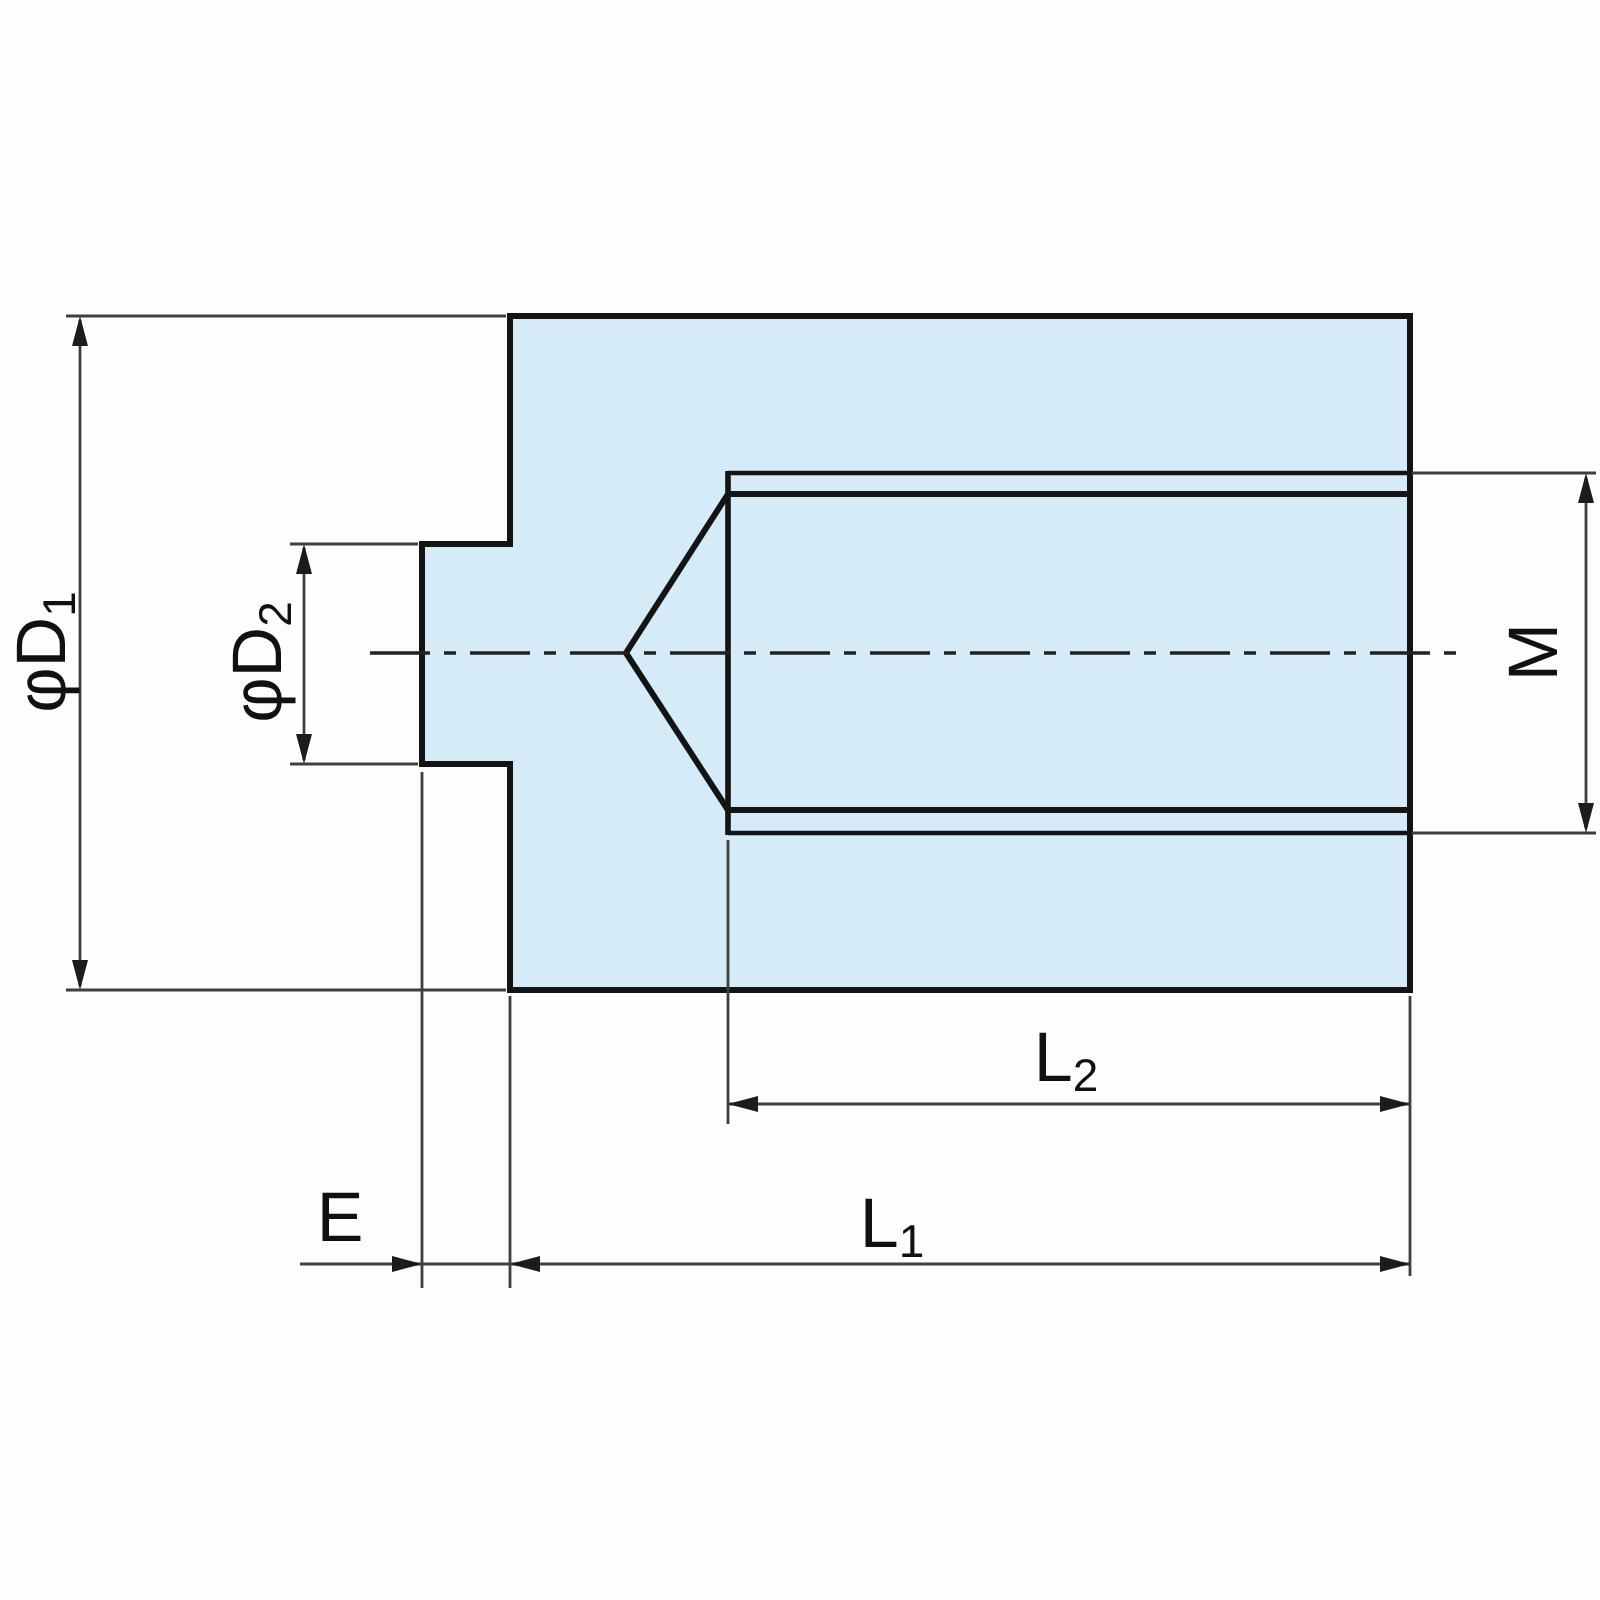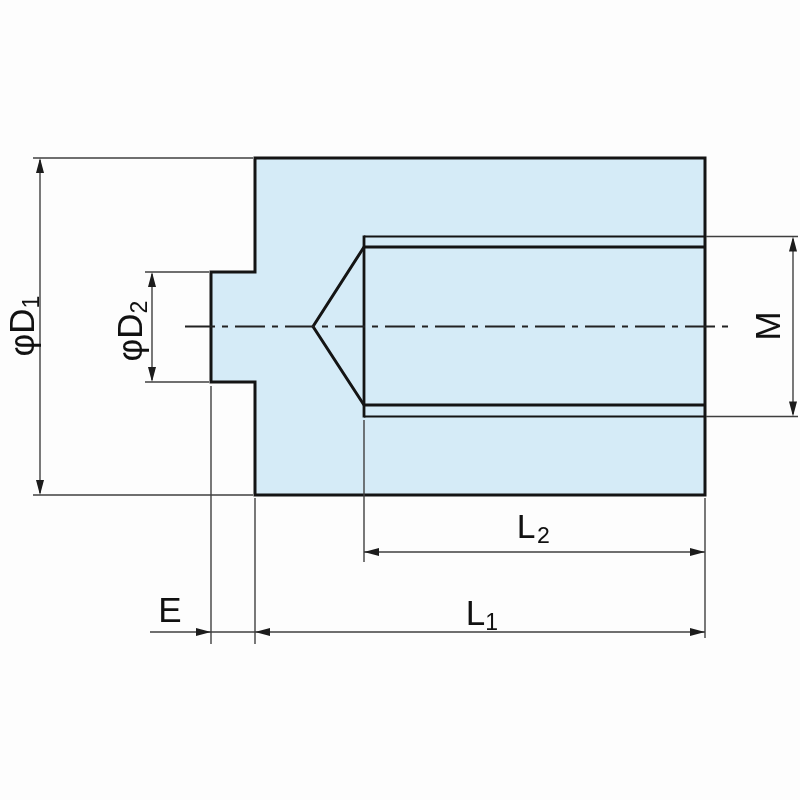--- a/index.html
+++ b/index.html
@@ -101,19 +101,19 @@
       <polygon class="arrow" points="705,632 690,628 690,636"></polygon>
     </g>
   </svg>
 
   <div class="lbl rot" style="left:21px;  top:326px;"><span>φD</span><span class="sub">1</span></div>
 
   <div class="lbl rot" style="left:129px; top:331px;"><span>φD</span><span class="sub">2</span></div>
 
   <div class="lbl rot" style="left:767px; top:326px;"><span>M</span><span class="sub"></span></div>
 
-  <div class="lbl" style="left:533px; top:529px;font-family:Liberation Mono, monospace;"><span>L</span><span class="sub">2</span></div>
+  <div class="lbl" style="left:533px; top:529px;"><span>L</span><span class="sub">2</span></div>
 
-  <div class="lbl" style="left:482px; top:612px;"><span>L</span><span class="sub">1</span></div>
+  <div class="lbl" style="left:446px; top:612px;"><span>L</span><span class="sub">1</span></div>
 
   <div class="lbl" style="left:170px; top:609px;"><span>E</span><span class="sub"></span></div>
 
 </div>
 
 </body></html>

